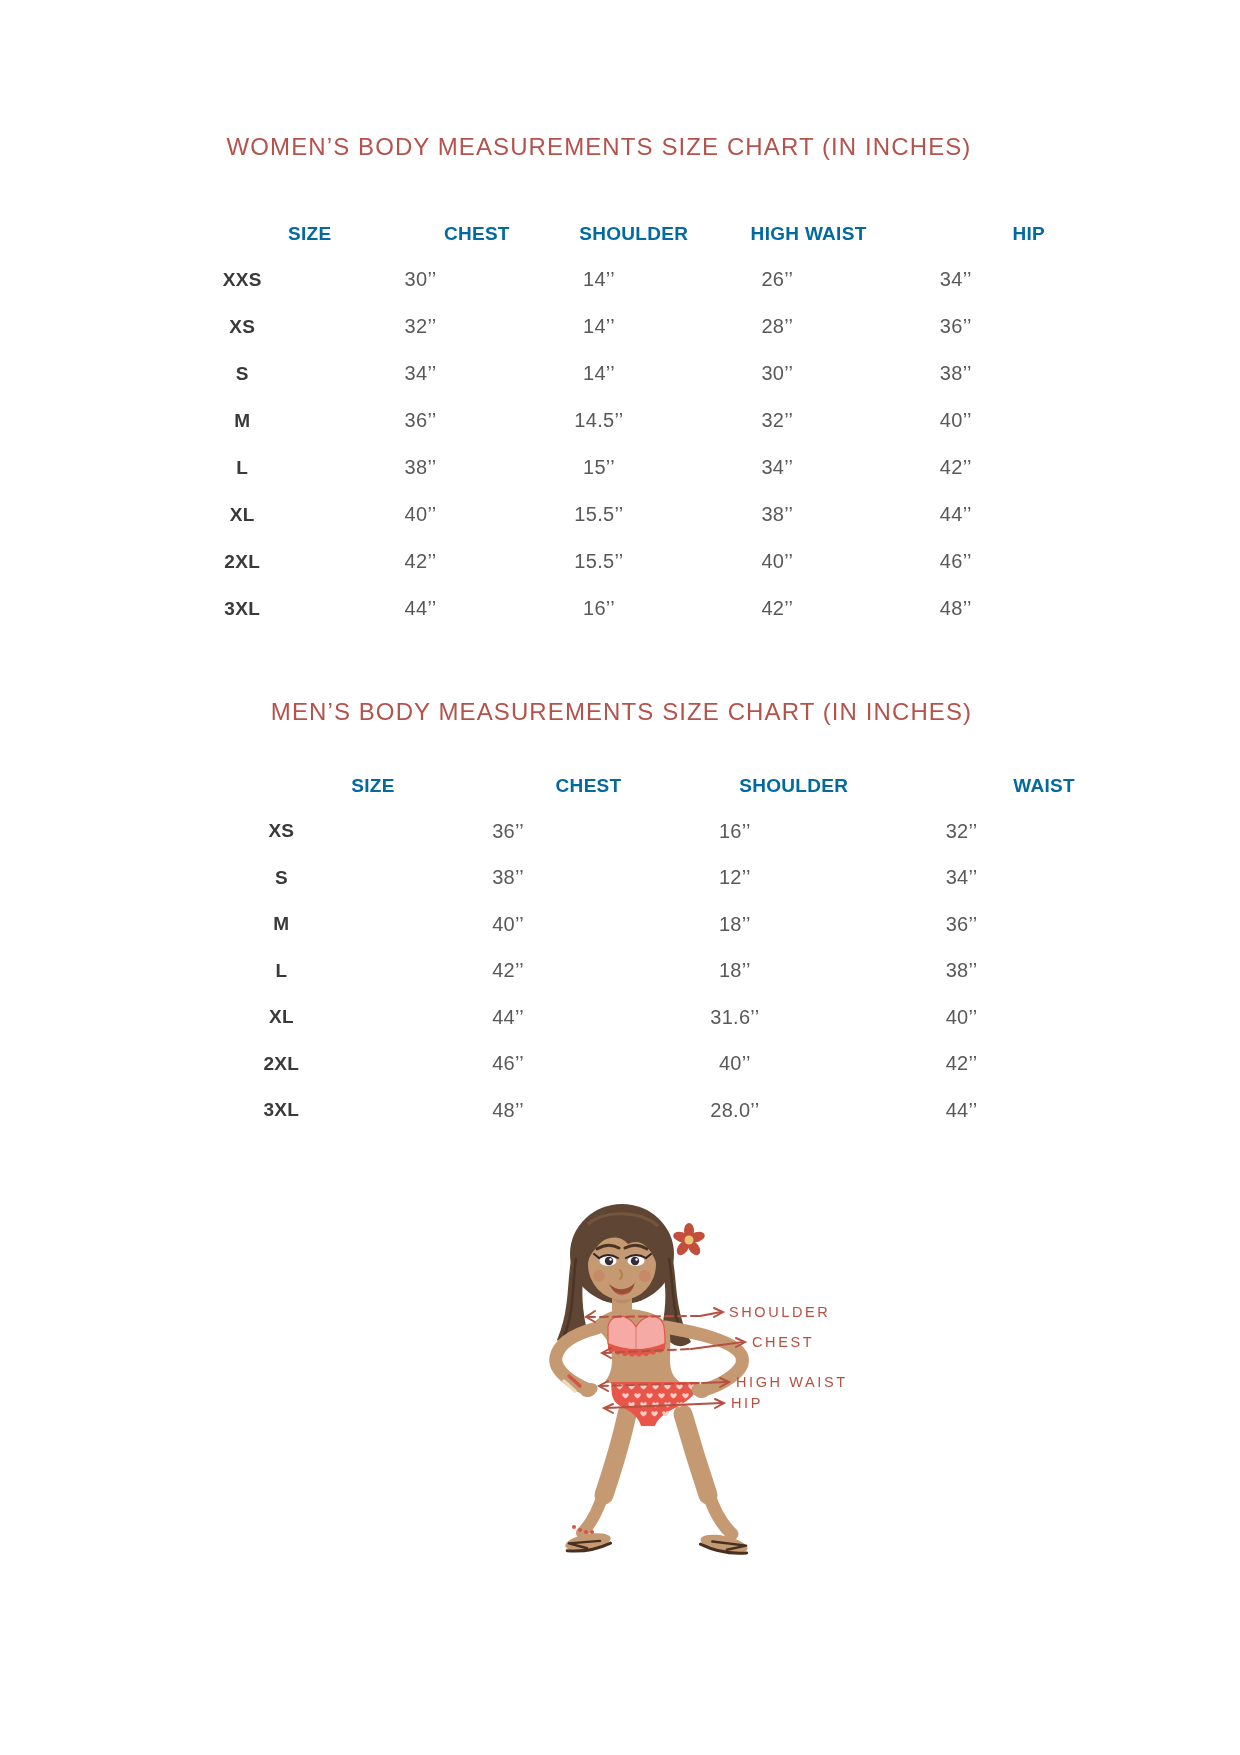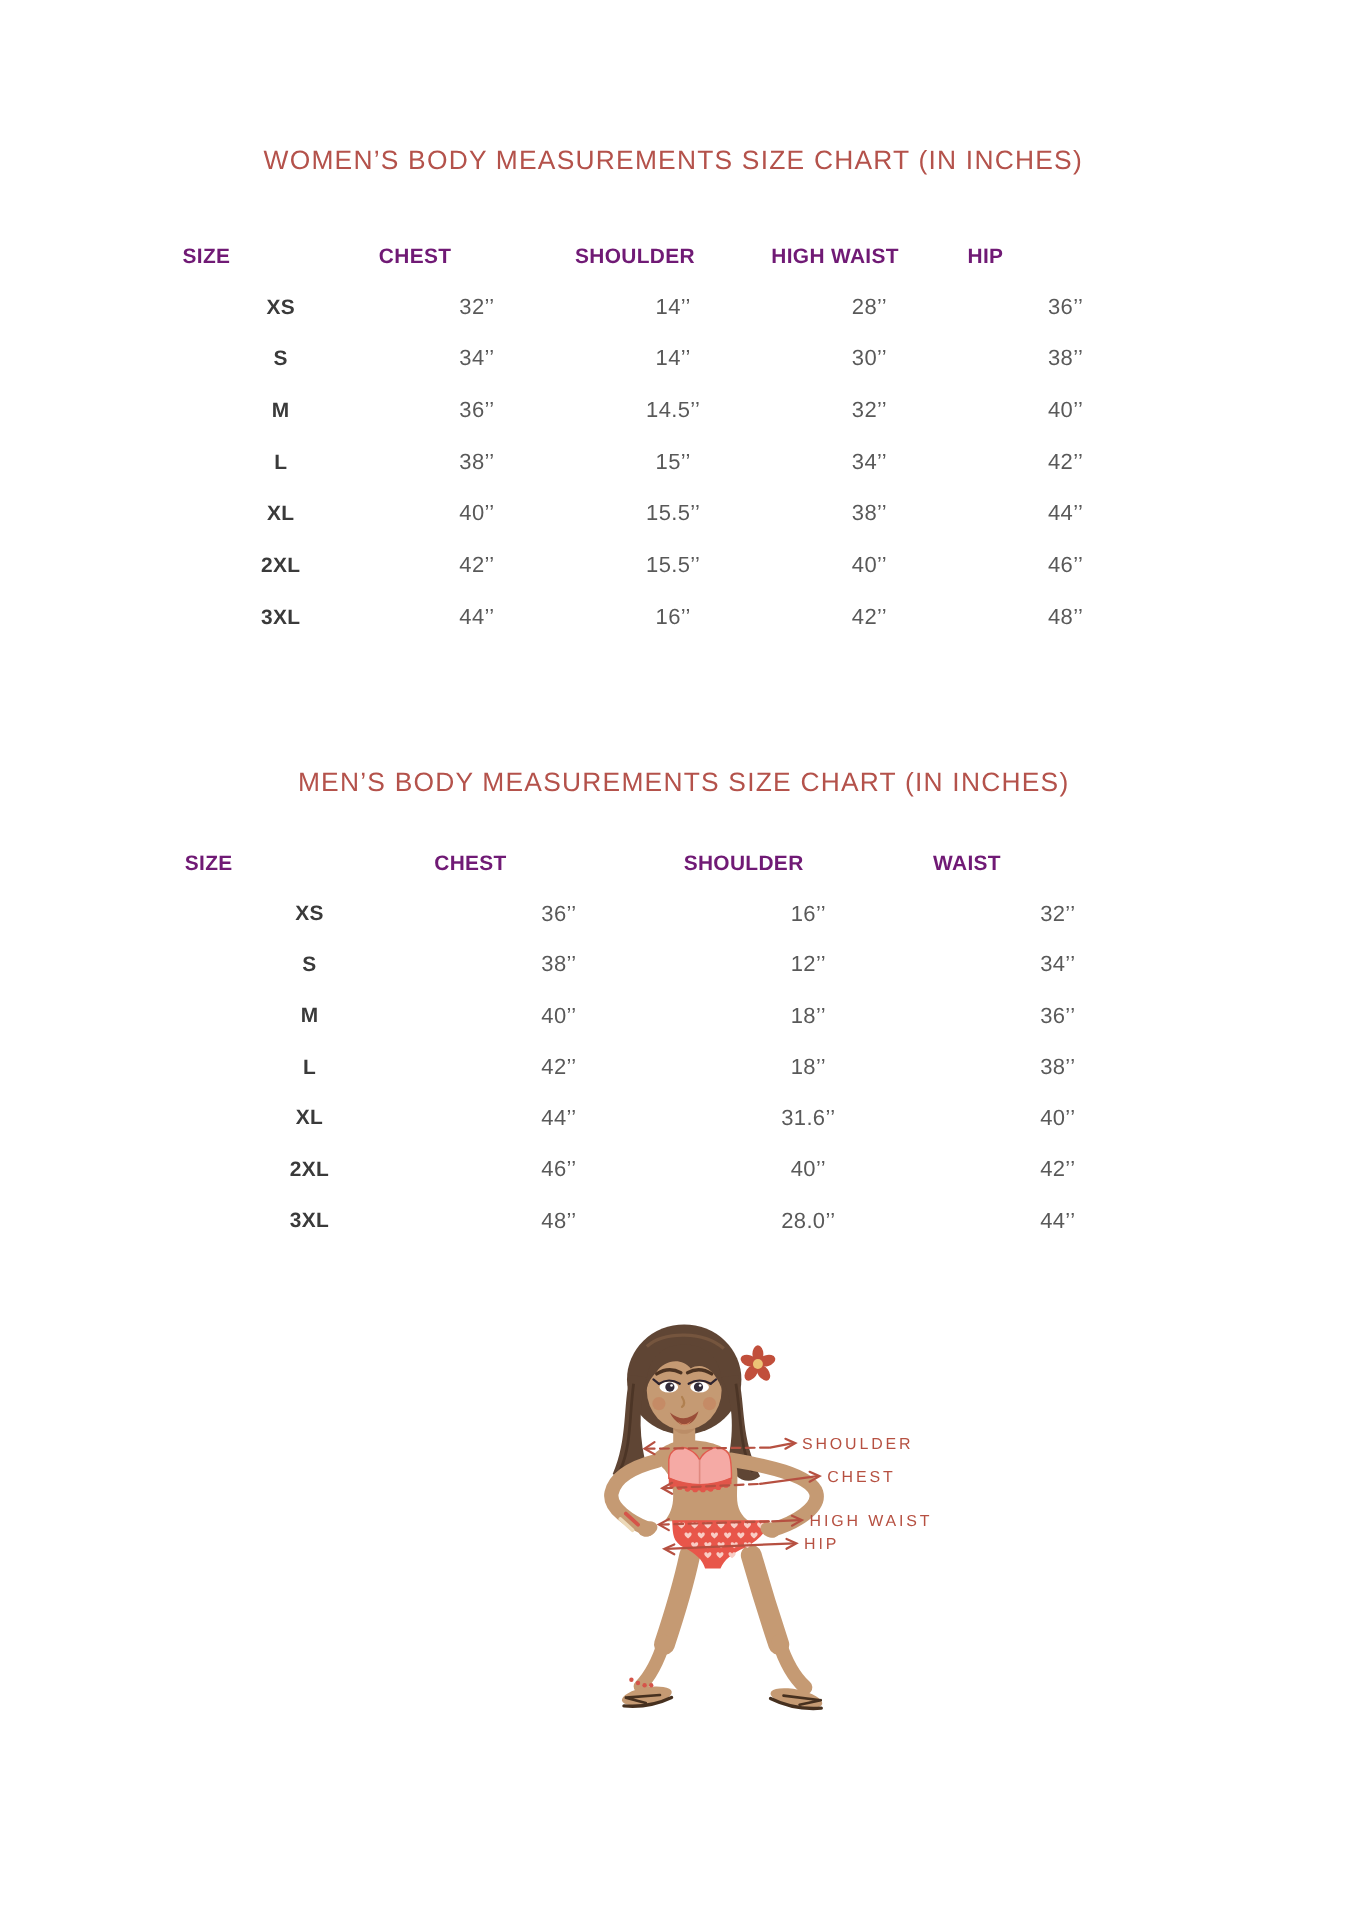--- a/index.html
+++ b/index.html
@@ -1,34 +1,34 @@
 <!DOCTYPE html>
 <html><head>
 <meta charset="utf-8">
 <style>
   html,body{margin:0;padding:0;}
   body{
     width:1240px;height:1755px;position:relative;background:#ffffff;
     font-family:"Liberation Sans",sans-serif;overflow:hidden;
   }
   .chart{position:absolute;}
-  #women-chart{left:166px;top:132px;width:892px;}
+  #women-chart{left:153px;top:132px;width:892px;}
   #men-chart{left:168px;top:697px;width:907px;}
   h2.chart-title{
     margin:0;font-size:24px;font-weight:400;color:#b4524b;
     text-align:center;letter-spacing:1.1px;line-height:30px;white-space:nowrap;
   }
   table{border-collapse:collapse;table-layout:fixed;width:100%;}
   #women-chart table{margin-top:50px;}
   #men-chart table{margin-top:37px;}
   thead tr{height:44px;}
   #women-chart tbody tr{height:47px;}
   #men-chart tbody tr{height:46.5px;}
   th{
-    font-size:19px;font-weight:700;color:#701a75;text-align:left;
+    font-size:19px;font-weight:700;color:#0369a1;text-align:right;
     vertical-align:middle;letter-spacing:.3px;padding:0;
   }
   td{
     font-size:20px;font-weight:400;color:#595959;text-align:center;
     vertical-align:middle;padding:0;letter-spacing:.3px;
   }
   td.size{font-size:19px;font-weight:700;color:#3a3a3a;}
   #figure-wrap{position:absolute;left:470px;top:1180px;width:560px;height:420px;}
   svg{display:block;}
   .anno-text{
@@ -47,20 +47,27 @@
       <thead>
         <tr>
           <th>SIZE</th>
           <th>CHEST</th>
           <th>SHOULDER</th>
           <th>HIGH WAIST</th>
           <th>HIP</th>
         </tr>
       </thead>
       <tbody>
+        <tr>
+          <td class="size">XXS</td>
+          <td>30’’</td>
+          <td>14’’</td>
+          <td>26’’</td>
+          <td>34’’</td>
+        </tr>
         <tr>
           <td class="size">XS</td>
           <td>32’’</td>
           <td>14’’</td>
           <td>28’’</td>
           <td>36’’</td>
         </tr>
         <tr>
           <td class="size">S</td>
           <td>34’’</td>

